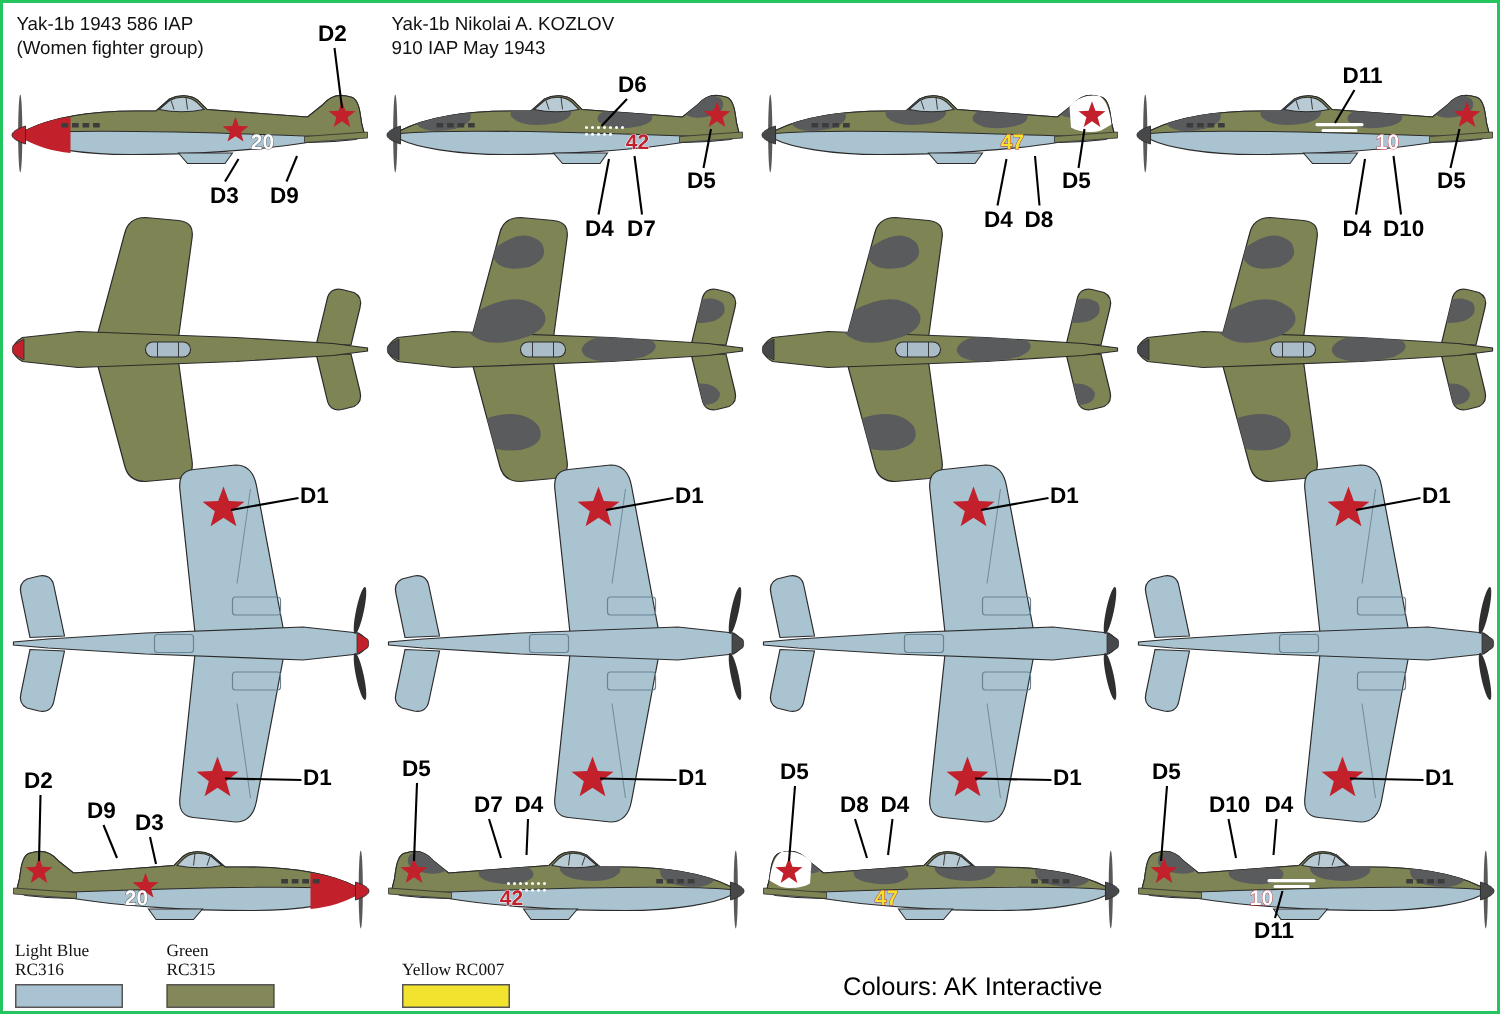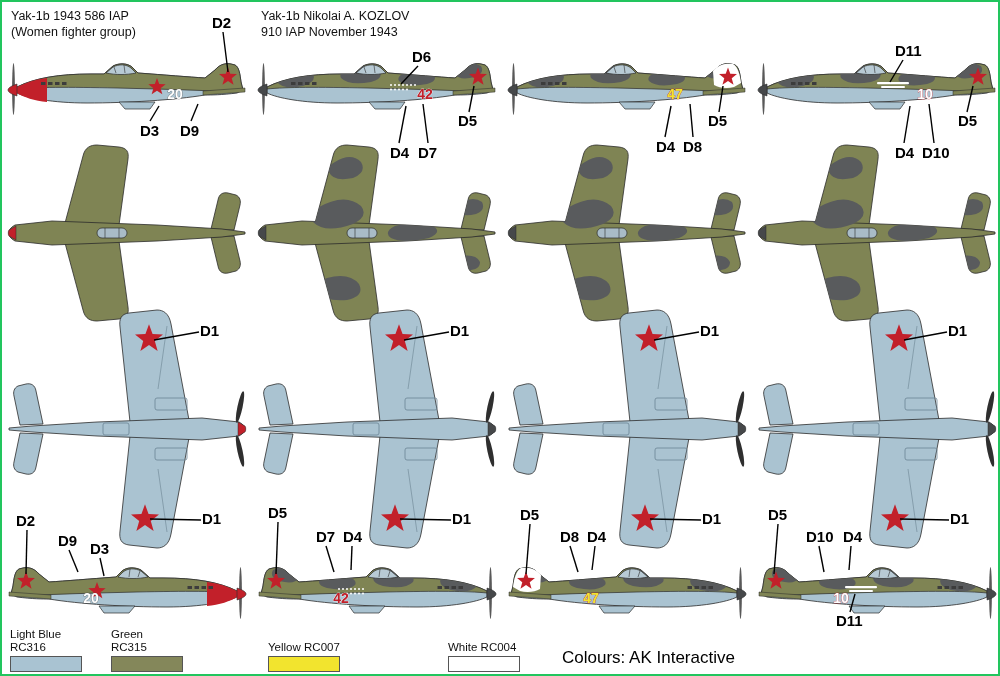--- a/index.html
+++ b/index.html
@@ -15,21 +15,21 @@
   .pTop{top:56px;}
   .plTop{top:136px;}
   .plBot{top:292px;}
   .pBot{top:560px;}
   .num{font-family:"Liberation Sans",sans-serif;font-size:14px;font-weight:bold;text-anchor:middle;
        fill:var(--num);stroke:var(--numStroke,transparent);stroke-width:.55px;paint-order:stroke;}
   .callout{position:absolute;font-size:15px;font-weight:600;color:#000;white-space:nowrap;}
   #callout-lines{position:absolute;left:0;top:0;pointer-events:none;}
   .cline{stroke:#000;stroke-width:1.4;}
   .legend{position:absolute;left:0;top:624px;width:1000px;height:50px;}
-  .sw{position:absolute;display:flex;flex-direction:column;justify-content:flex-end;height:44px;top:2px;}
+  .sw{position:absolute;display:flex;flex-direction:column;justify-content:flex-end;height:44px;top:2px;font-family:Liberation Serif, serif;}
   .swl{font-size:11.5px;line-height:1.15;color:#111;}
   .swbox{width:72px;height:16px;border:1px solid #555;margin-top:2px;box-sizing:border-box;}
   .note{position:absolute;left:560px;top:22px;font-size:17px;color:#000;}
 </style>
 </head>
 <body>
 
 <div class="sheet">
 
   <svg width="0" height="0" style="position:absolute">
@@ -138,21 +138,21 @@
       <g transform="translate(240,0) scale(-1,1)">
           <use href="#prof"></use>
         </g>
       <text class="num" x="84" y="41">20</text>
     </svg>
   </div>
 
   <div class="colwrap c2" style="left:255px">
     <div class="hd">
       <div>Yak-1b Nikolai A. KOZLOV</div>
-      <div>910 IAP November 1943</div>
+      <div>910 IAP May 1943</div>
     </div>
     <svg class="pl pTop" width="240" height="64" viewBox="0 0 240 64">
       <use href="#prof"></use>
       <text class="num" x="168" y="41">42</text>
     </svg>
     <svg class="pl plTop" width="240" height="190" viewBox="0 0 240 190">
         <use href="#ptop"></use>
       </svg>
     <svg class="pl plBot" width="240" height="270" viewBox="0 0 240 270">
         <use href="#pbot"></use>
@@ -286,20 +286,16 @@
     </div>
     <div class="sw" style="left:109px">
       <div class="swl">Green</div>
       <div class="swl">RC315</div>
       <div class="swbox" style="background: rgb(132, 135, 90);"></div>
     </div>
     <div class="sw" style="left:266px">
       <div class="swl">Yellow RC007</div>
       <div class="swbox" style="background: rgb(242, 228, 46);"></div>
     </div>
-    <div class="sw" style="left:446px">
-      <div class="swl">White RC004</div>
-      <div class="swbox" style="background: rgb(255, 255, 255);"></div>
-    </div>
     <div class="note">Colours: AK Interactive</div>
   </div>
 
 </div>
 
 </body></html>

